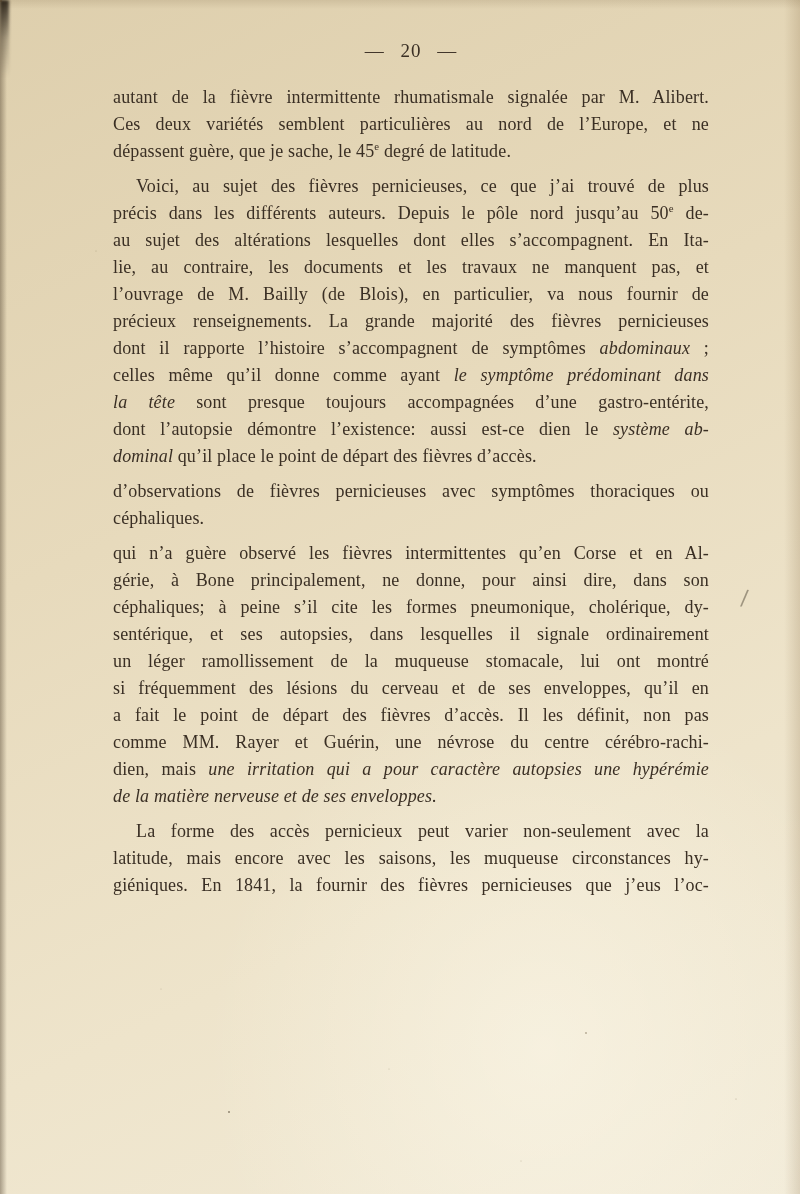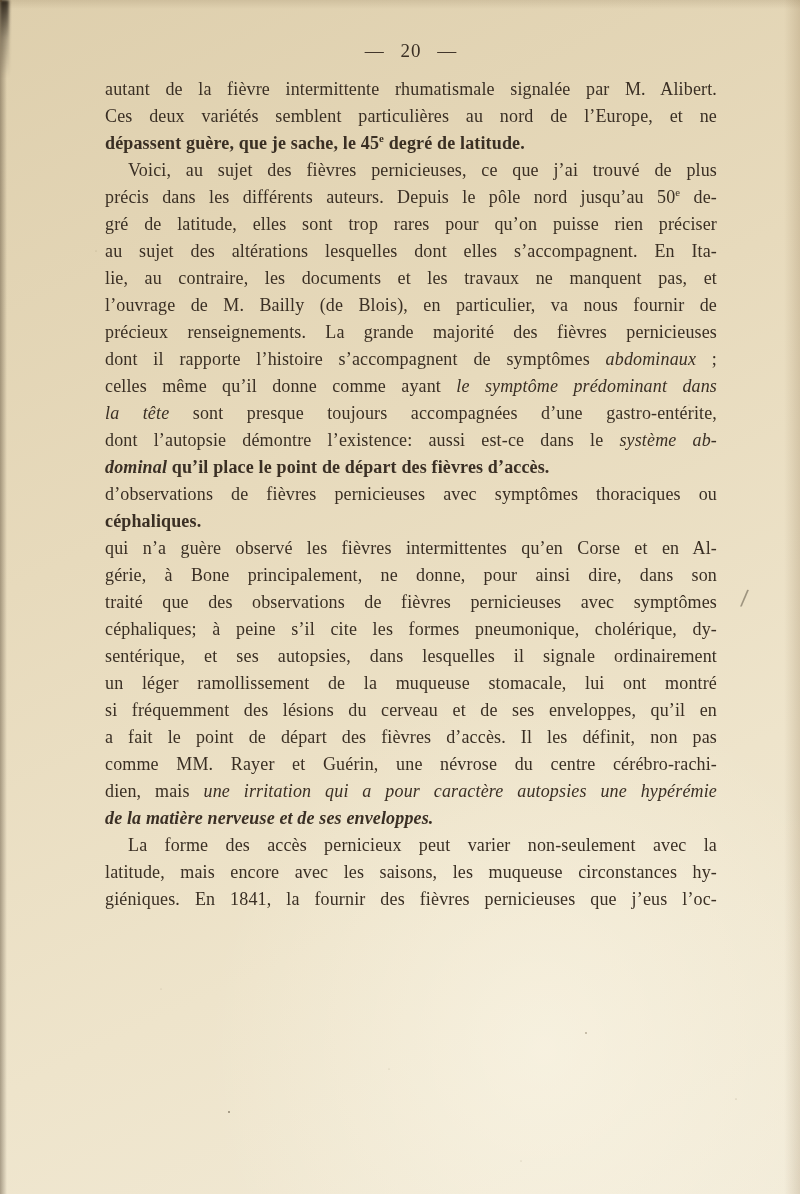--- a/index.html
+++ b/index.html
@@ -40,28 +40,28 @@
       160px 988px 0 -0.5px rgba(100,80,50,.30);
   }
   .page-header{
     position:absolute;left:105px;top:40px;width:612px;
     text-align:center;font-size:19px;letter-spacing:1px;word-spacing:10px;
     color:#3a2f24;
   }
   .page-text{
     position:absolute;left:105px;top:76px;width:612px;
   }
-  .para{margin:0;padding:0;}
+  .para{margin:8px;padding:0;}
   .line{
     height:27px;line-height:27px;font-size:18px;
     text-align:justify;text-align-last:justify;
     white-space:normal;overflow:hidden;
     letter-spacing:0.15px;
   }
-  .line.short{text-align-last:left;font-weight:bold;}
+  .line.short{text-align-last:left;}
   .line.indent{text-indent:23px;}
   .it{font-style:italic;}
   sup{font-size:0.60em;vertical-align:super;line-height:0;}
   .pencil-slash{
     position:absolute;left:741px;top:586px;
     font-size:21px;color:rgba(95,85,70,.55);
     transform:rotate(6deg);
     font-family:"DejaVu Sans",sans-serif;
   }
 </style>
@@ -76,39 +76,37 @@
 
   <div class="page-text">
       <div class="para">
         <div class="line"><span>autant de la fièvre intermittente rhumatismale signalée par M. Alibert.</span></div>
         <div class="line"><span>Ces deux variétés semblent particulières au nord de l’Europe, et ne</span></div>
         <div class="line short"><span>dépassent guère, que je sache, le 45</span><sup>e</sup><span> degré de latitude.</span></div>
       </div>
       <div class="para">
         <div class="line indent"><span>Voici, au sujet des fièvres pernicieuses, ce que j’ai trouvé de plus</span></div>
         <div class="line"><span>précis dans les différents auteurs. Depuis le pôle nord jusqu’au 50</span><sup>e</sup><span> de-</span></div>
-        <div class="line"><span>gré de latitude, elles sont trop rares pour qu’on puisse rien préciser</span></div>
         <div class="line"><span>au sujet des altérations lesquelles dont elles s’accompagnent. En Ita-</span></div>
         <div class="line"><span>lie, au contraire, les documents et les travaux ne manquent pas, et</span></div>
         <div class="line"><span>l’ouvrage de M. Bailly (de Blois), en particulier, va nous fournir de</span></div>
         <div class="line"><span>précieux renseignements. La grande majorité des fièvres pernicieuses</span></div>
         <div class="line"><span>dont il rapporte l’histoire s’accompagnent de symptômes </span><span class="it">abdominaux</span><span> ;</span></div>
         <div class="line"><span>celles même qu’il donne comme ayant </span><span class="it">le symptôme prédominant dans</span></div>
         <div class="line"><span class="it">la tête</span><span> sont presque toujours accompagnées d’une gastro-entérite,</span></div>
-        <div class="line"><span>dont l’autopsie démontre l’existence: aussi est-ce dans le </span><span class="it">système ab-</span></div>
+        <div class="line"><span>dont l’autopsie démontre l’existence: aussi est-ce dien le </span><span class="it">système ab-</span></div>
         <div class="line short"><span class="it">dominal</span><span> qu’il place le point de départ des fièvres d’accès.</span></div>
       </div>
       <div class="para">
         <div class="line"><span>d’observations de fièvres pernicieuses avec symptômes thoraciques ou</span></div>
         <div class="line short"><span>céphaliques.</span></div>
       </div>
       <div class="para">
         <div class="line"><span>qui n’a guère observé les fièvres intermittentes qu’en Corse et en Al-</span></div>
         <div class="line"><span>gérie, à Bone principalement, ne donne, pour ainsi dire, dans son</span></div>
-        <div class="line"><span>traité que des observations de fièvres pernicieuses avec symptômes</span></div>
         <div class="line"><span>céphaliques; à peine s’il cite les formes pneumonique, cholérique, dy-</span></div>
         <div class="line"><span>sentérique, et ses autopsies, dans lesquelles il signale ordinairement</span></div>
         <div class="line"><span>un léger ramollissement de la muqueuse stomacale, lui ont montré</span></div>
         <div class="line"><span>si fréquemment des lésions du cerveau et de ses enveloppes, qu’il en</span></div>
         <div class="line"><span>a fait le point de départ des fièvres d’accès. Il les définit, non pas</span></div>
         <div class="line"><span>comme MM. Rayer et Guérin, une névrose du centre cérébro-rachi-</span></div>
         <div class="line"><span>dien, mais </span><span class="it">une irritation qui a pour caractère autopsies une hypérémie</span></div>
         <div class="line short"><span class="it">de la matière nerveuse et de ses enveloppes.</span></div>
       </div>
       <div class="para">

